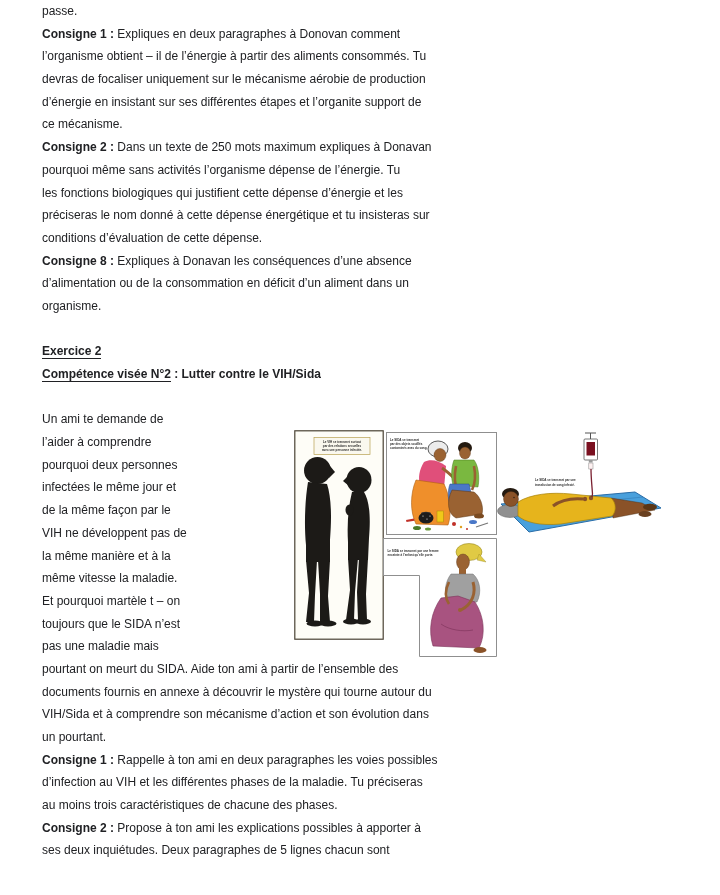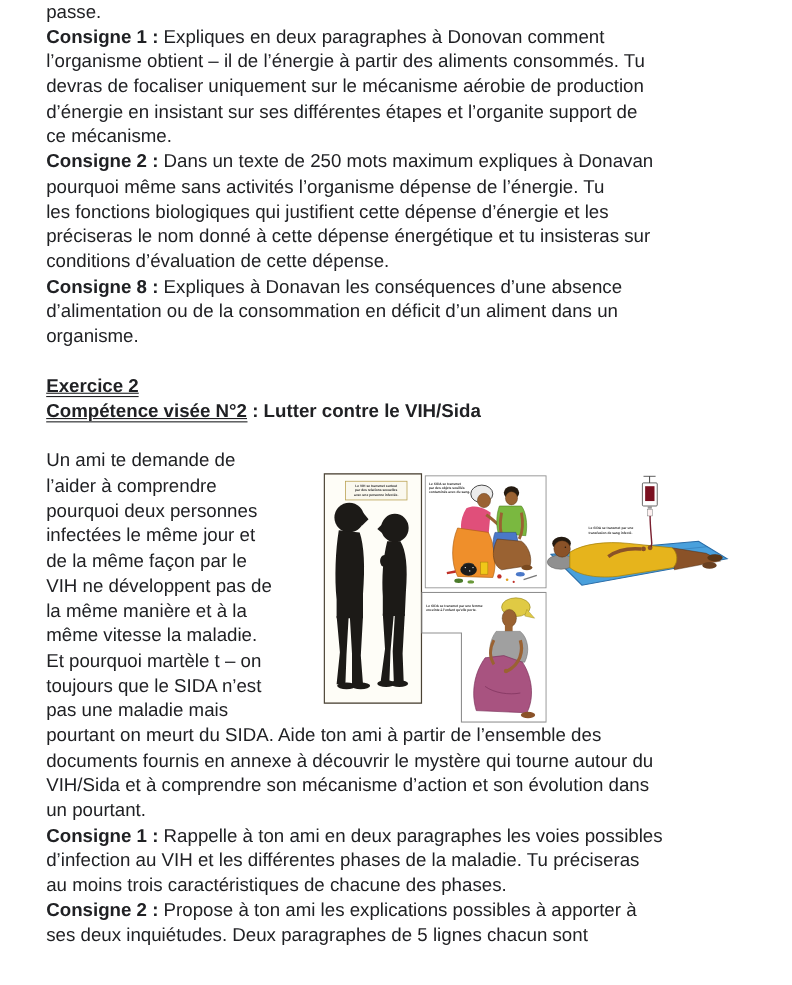--- a/index.html
+++ b/index.html
@@ -1,21 +1,21 @@
 <!DOCTYPE html>
 <html><head>
 <meta charset="utf-8">
 <style>
   html,body{margin:0;padding:0;background:#ffffff;}
   .page{position:relative;width:720px;height:895px;overflow:hidden;background:#ffffff;
         color:#202124;font-family:"Liberation Sans","DejaVu Sans",sans-serif;}
-  .flow{position:absolute;left:42px;top:0;font-size:17px;line-height:22.7px;white-space:nowrap;}
+  .flow{position:absolute;left:42px;top:0;font-size:12px;line-height:22.7px;white-space:nowrap;}
   .ln{height:22.7px;}
   .ln b{font-weight:bold;}
-  .ul{border-bottom:1.9px solid #202124;text-decoration:underline;}
+  .ul{border-bottom:1.9px solid #202124;}
   .fig{position:absolute;}
   .fig svg{display:block;}
   .cap{font-family:"Liberation Sans","DejaVu Sans",sans-serif;font-size:3px;font-weight:bold;fill:#2e2e2e;}
   .capc{text-anchor:middle;}
 </style>
 </head>
 <body>
 
 <div class="page">
 

